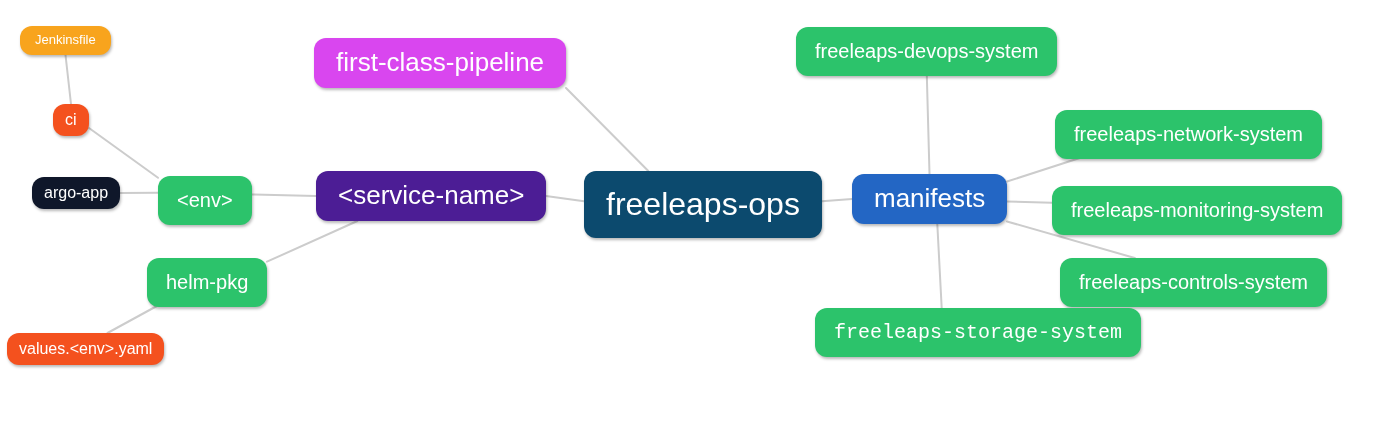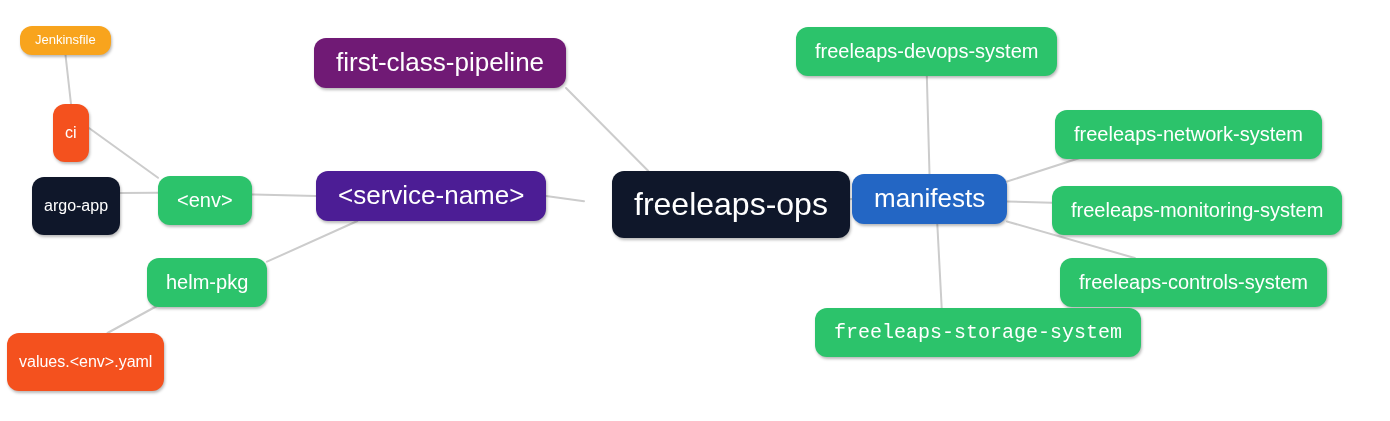--- a/index.html
+++ b/index.html
@@ -24,21 +24,21 @@
     border-radius: 12px;
     box-shadow: 1px 2px 3px rgba(0,0,0,0.28);
     white-space: nowrap;
     line-height: 1.15;
     cursor: default;
     user-select: none;
   }
   .lvl-root { font-size: 32px; padding: 15px 22px; }
   .lvl-l1   { font-size: 26px; padding: 10px 22px; }
   .lvl-l2   { font-size: 20px; padding: 13px 19px; }
-  .lvl-l3   { font-size: 16px; padding: 20px 12px; }
+  .lvl-l3   { font-size: 16px; padding: 7px 12px; }
   .lvl-l4   { font-size: 13px; padding: 7px 15px; }
 </style>
 </head>
 <body>
 
 <div class="canvas">
   <svg class="edges-layer" id="edges-layer" width="1390" height="421" viewBox="0 0 1390 421" xmlns="http://www.w3.org/2000/svg">
       <line x1="65.5" y1="55.0" x2="71.0" y2="104.0" stroke="#cccccc" stroke-width="2" stroke-linecap="round"></line>
       <line x1="89.0" y1="128.0" x2="158.0" y2="177.8" stroke="#cccccc" stroke-width="2" stroke-linecap="round"></line>
       <line x1="120.0" y1="193.0" x2="158.0" y2="192.7" stroke="#cccccc" stroke-width="2" stroke-linecap="round"></line>
@@ -48,22 +48,22 @@
       <line x1="566.0" y1="88.0" x2="648.3" y2="171.0" stroke="#cccccc" stroke-width="2" stroke-linecap="round"></line>
       <line x1="546.0" y1="196.0" x2="584.0" y2="201.2" stroke="#cccccc" stroke-width="2" stroke-linecap="round"></line>
       <line x1="822.0" y1="201.2" x2="852.0" y2="199.0" stroke="#cccccc" stroke-width="2" stroke-linecap="round"></line>
       <line x1="929.5" y1="174.0" x2="926.5" y2="64.0" stroke="#cccccc" stroke-width="2" stroke-linecap="round"></line>
       <line x1="1007.0" y1="181.5" x2="1113.7" y2="147.0" stroke="#cccccc" stroke-width="2" stroke-linecap="round"></line>
       <line x1="1007.0" y1="201.5" x2="1052.0" y2="202.7" stroke="#cccccc" stroke-width="2" stroke-linecap="round"></line>
       <line x1="1007.0" y1="221.5" x2="1134.8" y2="258.0" stroke="#cccccc" stroke-width="2" stroke-linecap="round"></line>
       <line x1="937.3" y1="224.0" x2="941.7" y2="308.0" stroke="#cccccc" stroke-width="2" stroke-linecap="round"></line>
     </svg>
   <div id="nodes-layer">
-      <div class="node lvl-root" style="left: 612px; top: 171px; background: #0f172a;">freeleaps-ops</div>
-      <div class="node lvl-l1" style="left: 314px; top: 38px; background: #701a75;">first-class-pipeline</div>
+      <div class="node lvl-root" style="left: 584px; top: 171px; background: #0c4a6e;">freeleaps-ops</div>
+      <div class="node lvl-l1" style="left: 314px; top: 38px; background: #d946ef;">first-class-pipeline</div>
       <div class="node lvl-l1" style="left: 316px; top: 171px; background: #4c1d95;">&lt;service-name&gt;</div>
       <div class="node lvl-l1" style="left: 852px; top: 174px; background: rgb(35, 102, 196);">manifests</div>
       <div class="node lvl-l2" style="left: 158px; top: 176px; background: rgb(44, 195, 107);">&lt;env&gt;</div>
       <div class="node lvl-l2" style="left: 147px; top: 258px; background: rgb(44, 195, 107);">helm-pkg</div>
       <div class="node lvl-l2" style="left: 796px; top: 27px; background: rgb(44, 195, 107);">freeleaps-devops-system</div>
       <div class="node lvl-l2" style="left: 1055px; top: 110px; background: rgb(44, 195, 107);">freeleaps-network-system</div>
       <div class="node lvl-l2" style="left: 1052px; top: 186px; background: rgb(44, 195, 107);">freeleaps-monitoring-system</div>
       <div class="node lvl-l2" style="left: 1060px; top: 258px; background: rgb(44, 195, 107);">freeleaps-controls-system</div>
       <div class="node lvl-l2" style="left: 815px; top: 308px; background: rgb(44, 195, 107); font-family: Liberation Mono, monospace;">freeleaps-storage-system</div>
       <div class="node lvl-l3" style="left: 53px; top: 104px; background: rgb(244, 81, 30);">ci</div>

